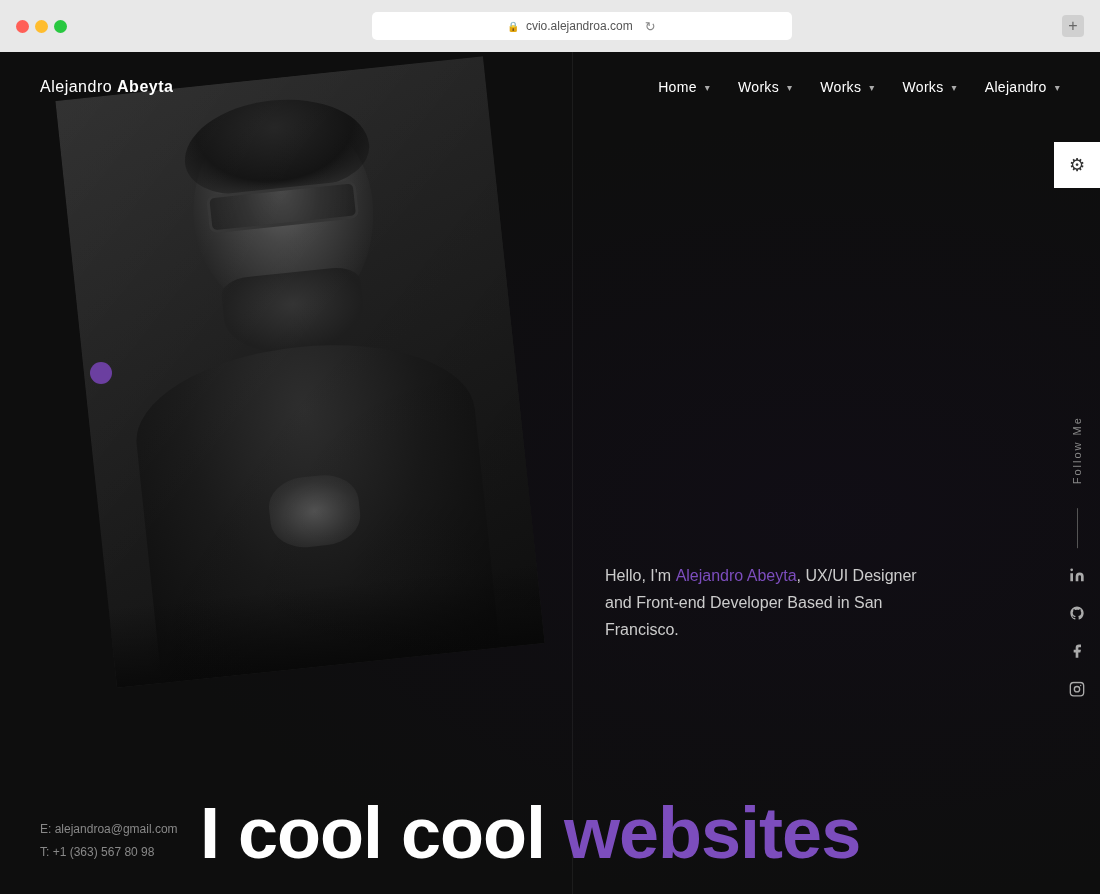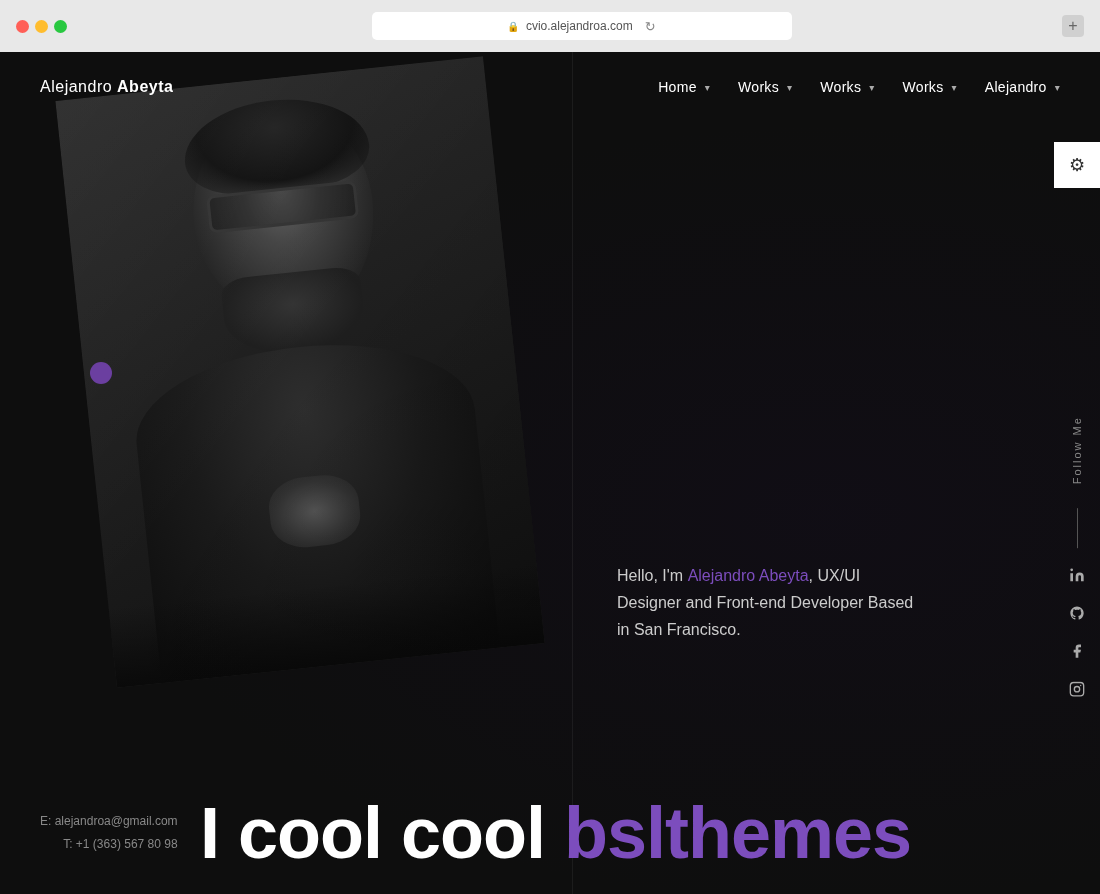--- a/index.html
+++ b/index.html
@@ -193,21 +193,20 @@
       top: 510px;
       left: 55%;
       z-index: 10;
       max-width: 320px;
     }
 
     .intro-text p {
       color: #ccc;
       font-size: 16px;
       line-height: 1.7;
-      margin-left: 12px;
     }
 
     .intro-text .highlight {
       color: #7c4dbd;
       font-weight: 500;
     }
 
     
     .big-headline {
       position: absolute;
@@ -221,24 +220,23 @@
       letter-spacing: -1px;
     }
 
     .big-headline .highlight {
       color: #7c4dbd;
     }
 
     
     .contact-info {
       position: absolute;
-      bottom: 38px;
+      bottom: 30px;
       left: 40px;
       z-index: 10;
-      text-align: right;
     }
 
     .contact-info p {
       color: #888;
       font-size: 12px;
       line-height: 1.9;
     }
 
     
     .social-sidebar {
@@ -383,21 +381,21 @@
 
   <div class="purple-dot"></div>
 
   <div class="intro-text">
     <p>
       <span>Hello, I'm </span><span class="highlight">Alejandro Abeyta</span><span>, UX/UI Designer and Front-end Developer Based in San Francisco.</span>
     </p>
   </div>
 
   <div class="big-headline">
-    <span>I cool cool </span><span class="highlight">bslthemes</span>
+    <span>I cool cool </span><span class="highlight">websites</span>
   </div>
 
   <div class="contact-info">
     <p>
       <span>E:</span>
       <span>alejandroa@gmail.com</span>
     </p>
     <p>
       <span>T:</span>
       <span>+1 (363) 567 80 98</span>

